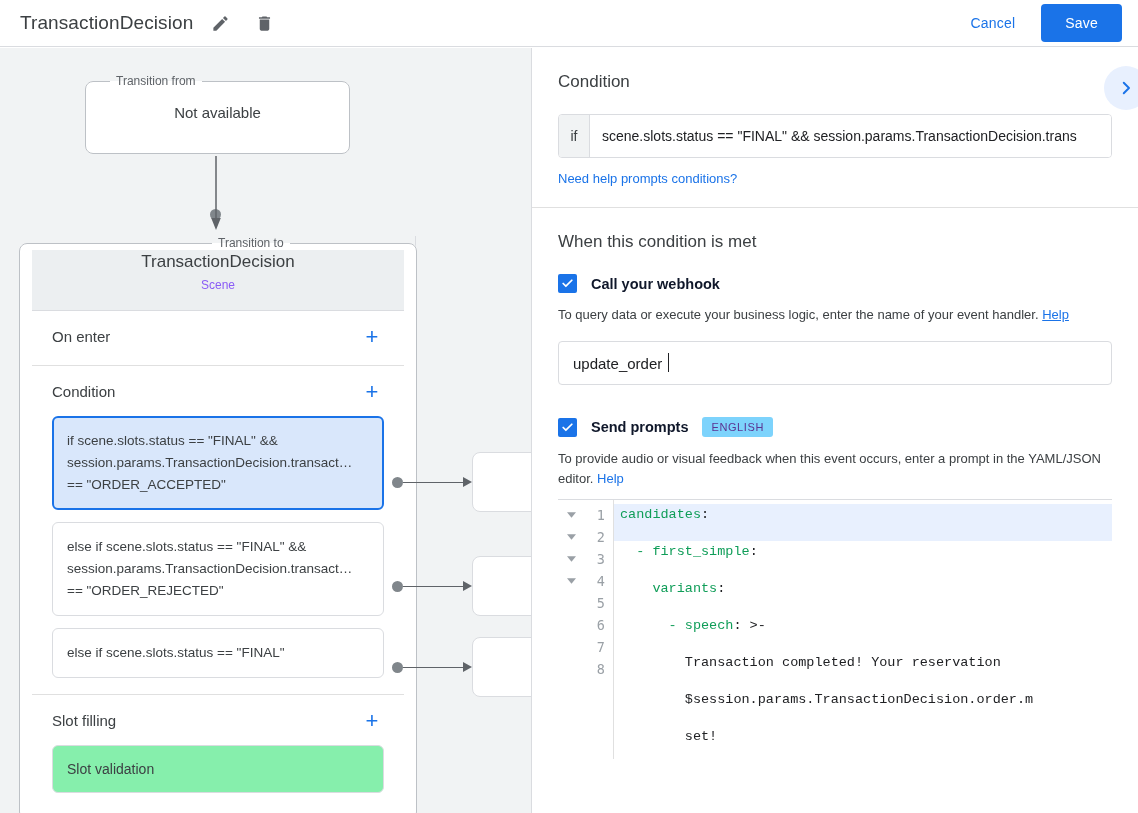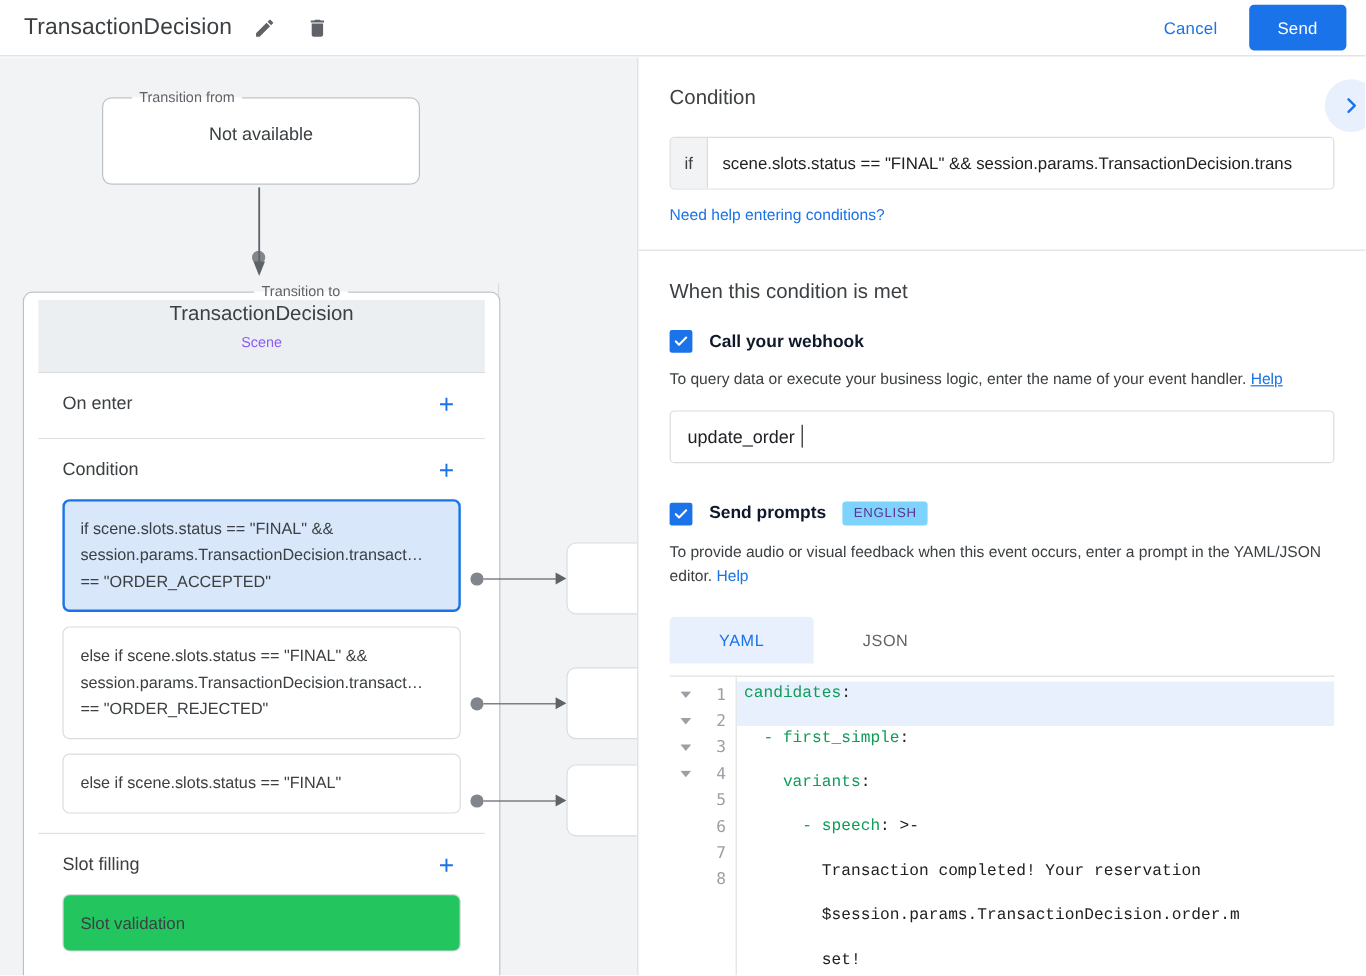--- a/index.html
+++ b/index.html
@@ -92,21 +92,21 @@
     font-weight: 300;
   }
   .cond-card {
     margin-top: 12px; border: 1px solid #dadce0; border-radius: 6px;
     padding: 13px 14px; font-size: 13.5px; color: #3c4043; line-height: 22px;
     background: #fff; cursor: pointer; position: relative;
   }
   .cond-card.selected { background: #d9e7fb; border: 2px solid #1a73e8; padding: 12px 13px; }
   .slot-card {
     margin-top: 12px; border: 1px solid #dadce0; border-radius: 6px;
-    padding: 15px 14px; font-size: 14px; color: #3c4043; background: #22c55e; cursor: pointer;
+    padding: 15px 14px; font-size: 14px; color: #3c4043; background: #86efac; cursor: pointer;
   }
 
   
   .dot { position: absolute; width: 11px; height: 11px; border-radius: 50%; background: #80868b; }
   .edge { position: absolute; height: 1px; background: #5f6368; }
   .edge-head {
     position: absolute; width: 0; height: 0;
     border-left: 9px solid #5f6368;
     border-top: 5px solid transparent; border-bottom: 5px solid transparent;
   }
@@ -218,21 +218,21 @@
 
     <div class="hdr-icon-btn">
       <svg width="19" height="19" viewBox="0 0 24 24">
         <path d="M6 19c0 1.1.9 2 2 2h8c1.1 0 2-.9 2-2V7H6v12zM19 4h-3.5l-1-1h-5l-1 1H5v2h14V4z"></path>
       </svg>
     </div>
 
     <div class="hdr-spacer"></div>
 
     <button class="cancel-btn">Cancel</button>
-    <button class="save-btn">Send</button>
+    <button class="save-btn">Save</button>
   </div>
 
   <div class="canvas">
     <div class="canvas-inner">
 
       <div class="vline"></div>
 
       <fieldset class="fieldset from-box">
         <legend>Transition from</legend>
         <div class="box-body">Not available</div>
@@ -301,21 +301,21 @@
       <div class="collapse-tab">
         <svg width="18" height="18" viewBox="0 0 24 24" fill="none" stroke-width="2.6" stroke-linecap="round" stroke-linejoin="round">
           <polyline points="9 5 16 12 9 19"></polyline>
         </svg>
       </div>
       <div class="panel-h">Condition</div>
       <div class="cond-field">
         <div class="cond-prefix">if</div>
         <input class="cond-input" type="text" value="scene.slots.status == &quot;FINAL&quot; &amp;&amp; session.params.TransactionDecision.trans" style="">
       </div>
-      <a class="help-link">Need help entering conditions?</a>
+      <a class="help-link">Need help prompts conditions?</a>
     </div>
 
     <div class="panel-sec no-border">
       <div class="panel-h">When this condition is met</div>
 
       <div class="chk-row">
         <span class="chk">
           <svg width="13" height="13" viewBox="0 0 24 24" fill="none" stroke-width="3.2" stroke-linecap="round" stroke-linejoin="round">
             <polyline points="20 6 9 17 4 12"></polyline>
           </svg>
@@ -338,24 +338,20 @@
           </svg>
         </span>
         <span class="chk-label">Send prompts</span>
         <span class="lang-badge">ENGLISH</span>
       </div>
       <div class="hint">
         <span>To provide audio or visual feedback when this event occurs, enter a prompt in the YAML/JSON editor.</span>
         <a class="nounder">Help</a>
       </div>
 
-      <div class="tabs">
-        <div class="tab active">YAML</div>
-        <div class="tab">JSON</div>
-      </div>
 
       <div class="editor">
         <div class="gutter-fold">
             <div class="fold">
               <svg width="9" height="7" viewBox="0 0 10 7">
                 <polygon points="0,0 10,0 5,6" fill="#9aa0a6"></polygon>
               </svg>
             </div>
             <div class="fold">
               <svg width="9" height="7" viewBox="0 0 10 7">

